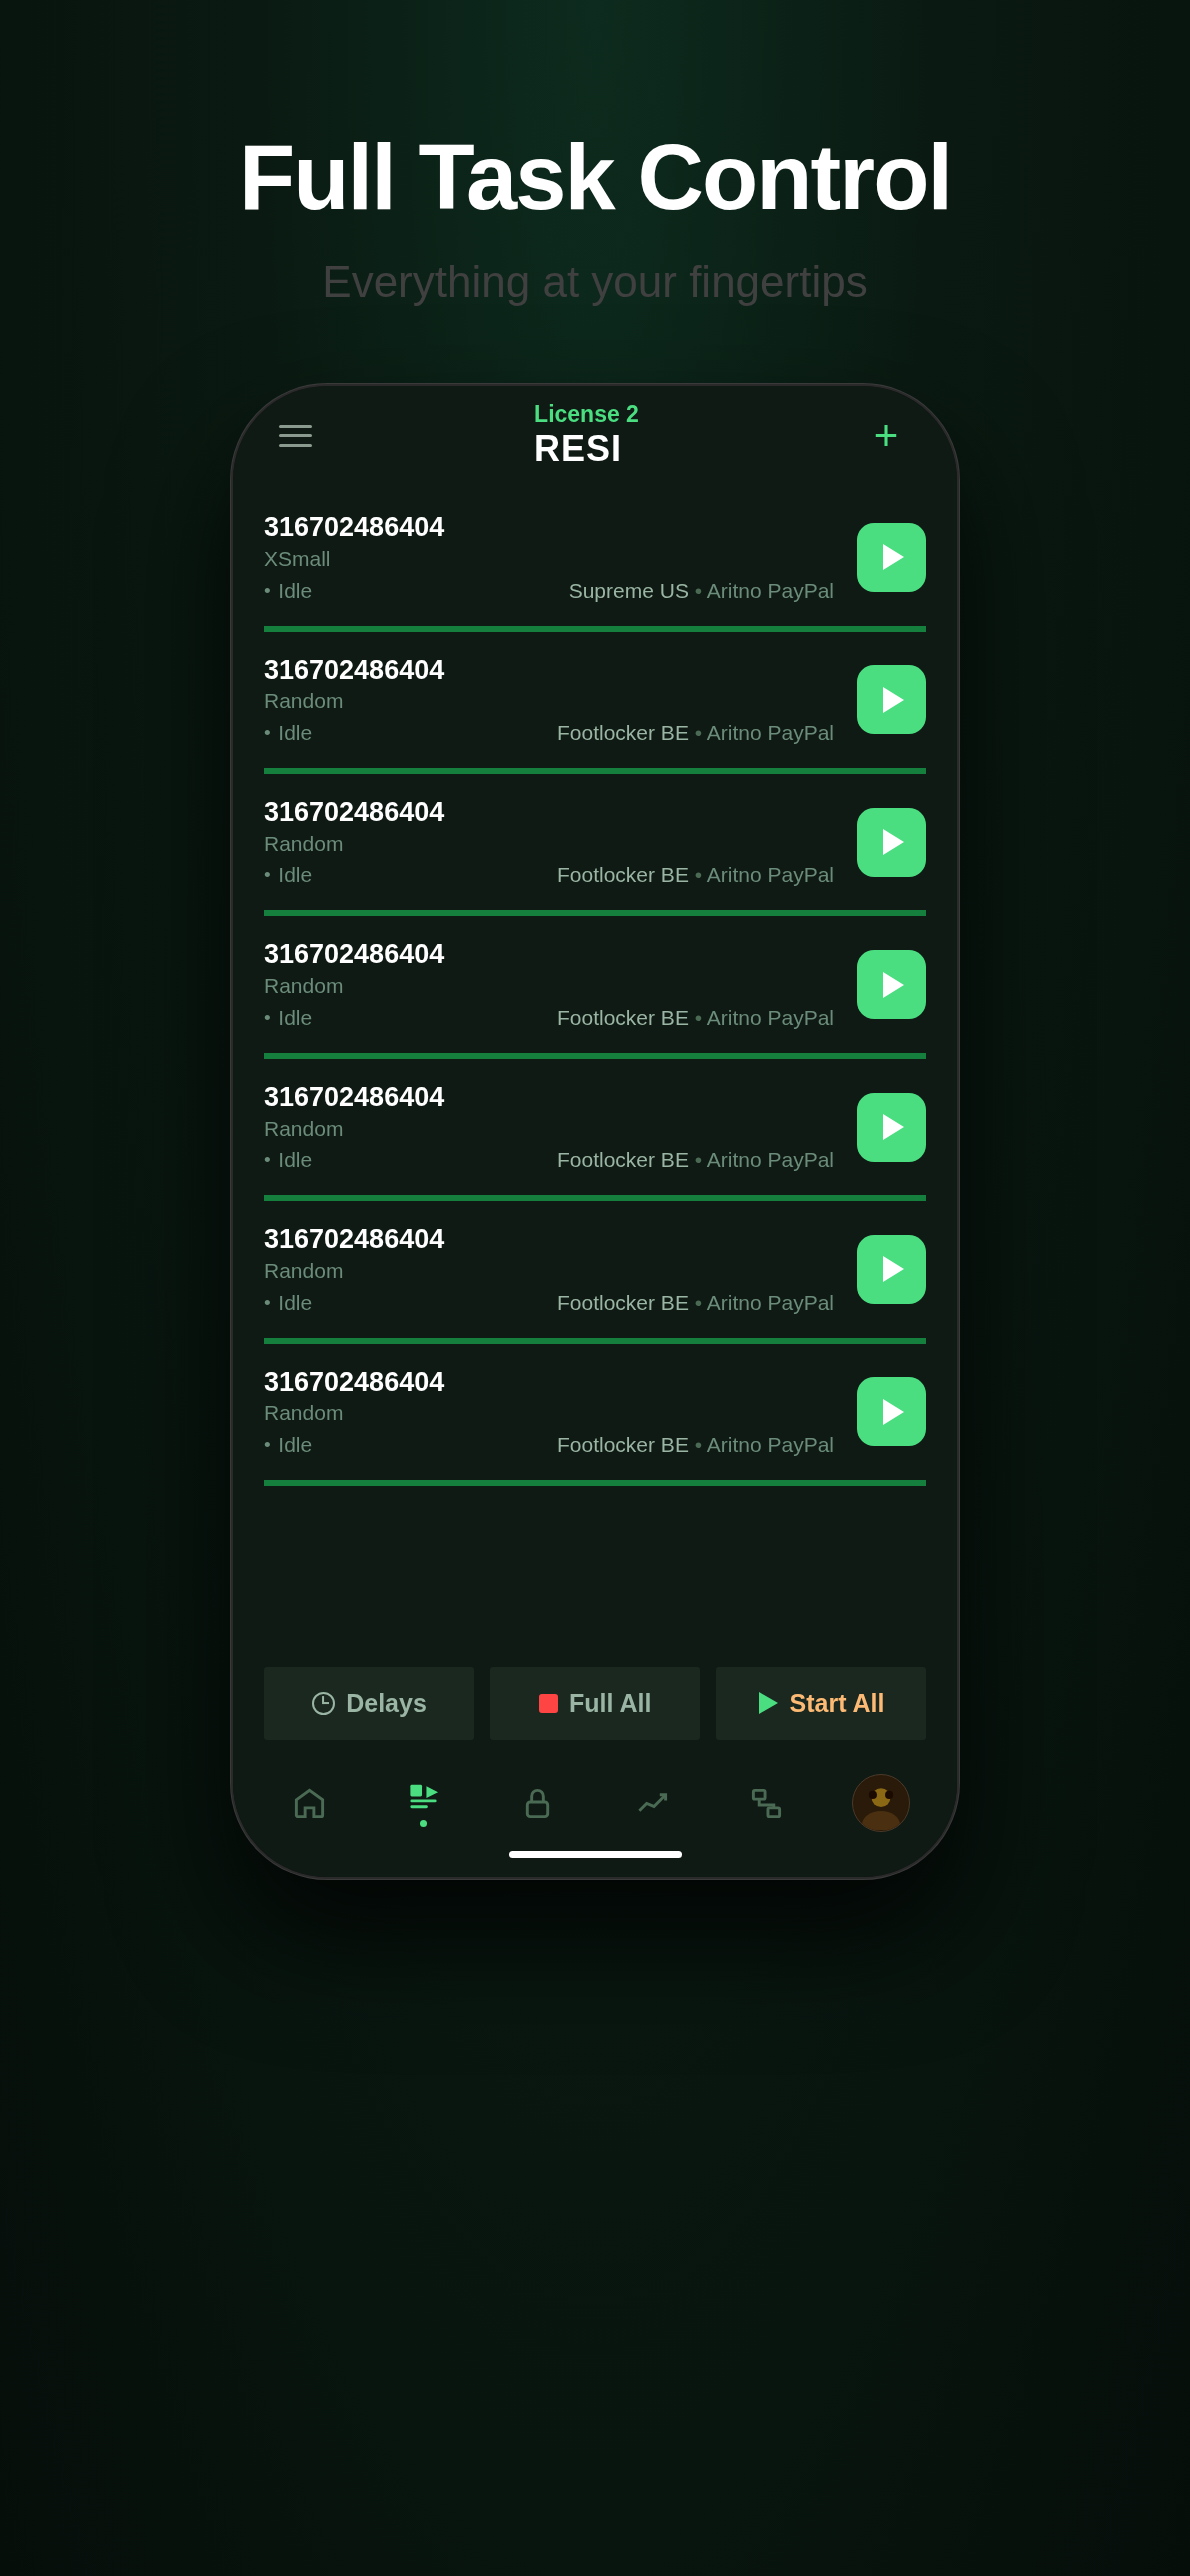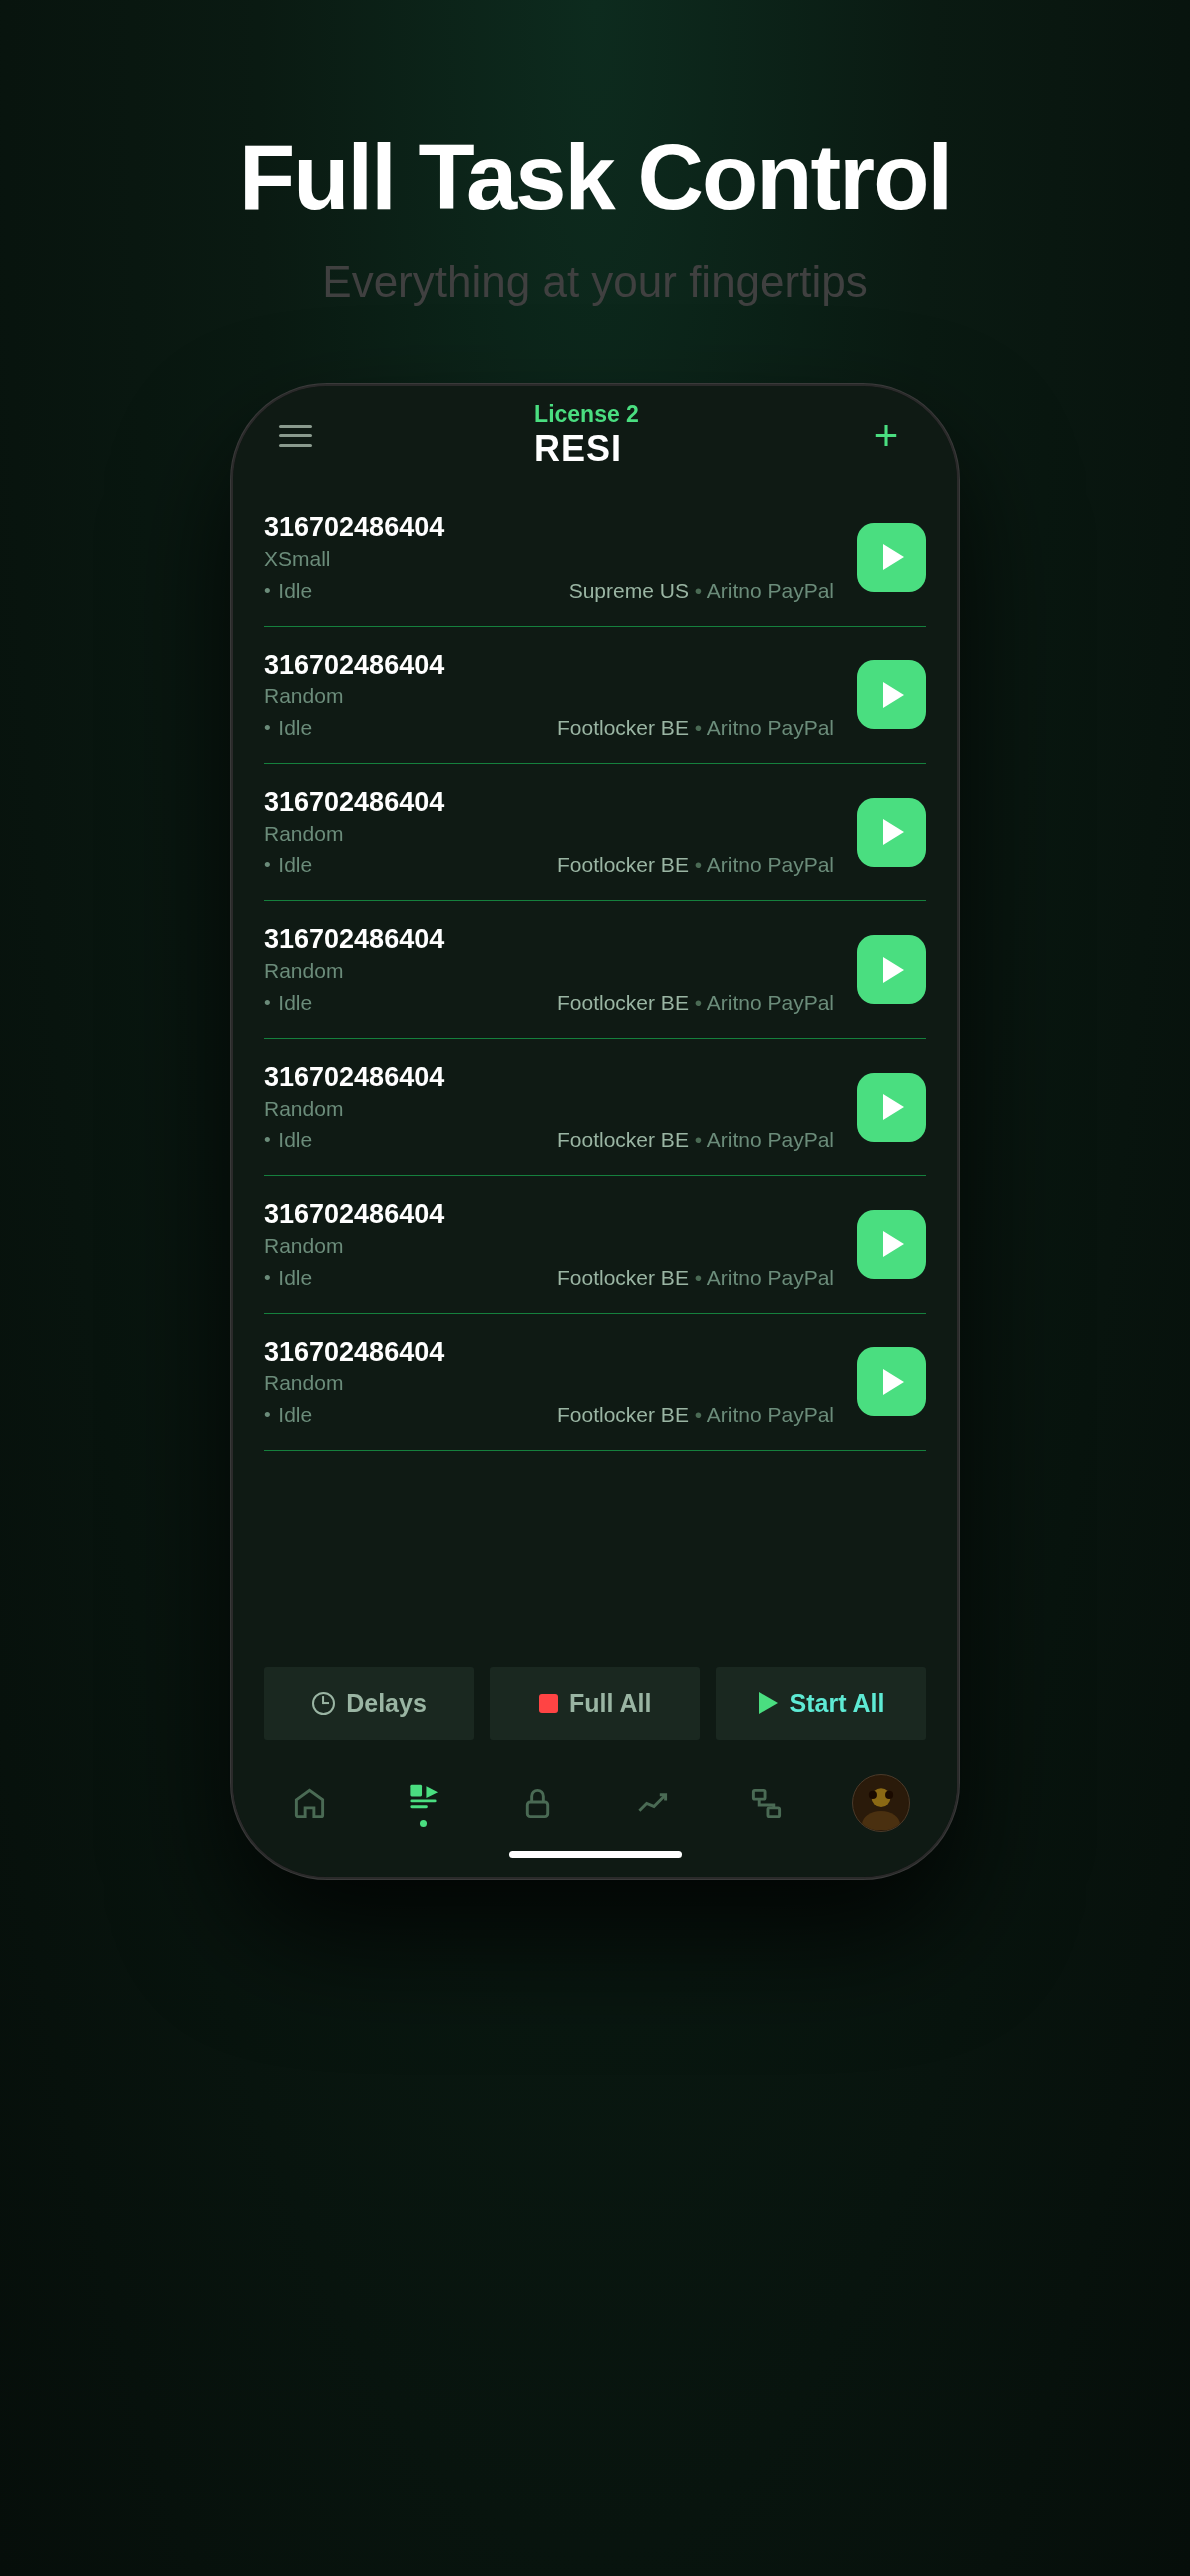--- a/index.html
+++ b/index.html
@@ -223,21 +223,21 @@
       padding: 0 31px;
     }
 
     .task-list::-webkit-scrollbar { display: none; }
 
     .task-item {
       display: flex;
       align-items: center;
       justify-content: flex-start;
       padding: 23px 0;
-      border-bottom: 1px solid #15803d;
+      border-bottom: 6px solid #15803d;
     }
 
     .task-info {
       display: flex;
       flex-direction: column;
       gap: 3.8px;
       flex: 1;
     }
 
     .task-id {
@@ -334,21 +334,21 @@
       background: #1a2820;
     }
 
     .btn-label {
       font-size: 25px;
       font-weight: 600;
     }
 
     .btn-delays .btn-label { color: #9ab5a3; }
     .btn-stop .btn-label { color: #9ab5a3; }
-    .btn-start .btn-label { color: #5eead4; }
+    .btn-start .btn-label { color: #fdba74; }
 
     .stop-square {
       width: 19px;
       height: 19px;
       background: #ff4444;
       border-radius: 2.9px;
     }
 
     .start-triangle {
       width: 0;

